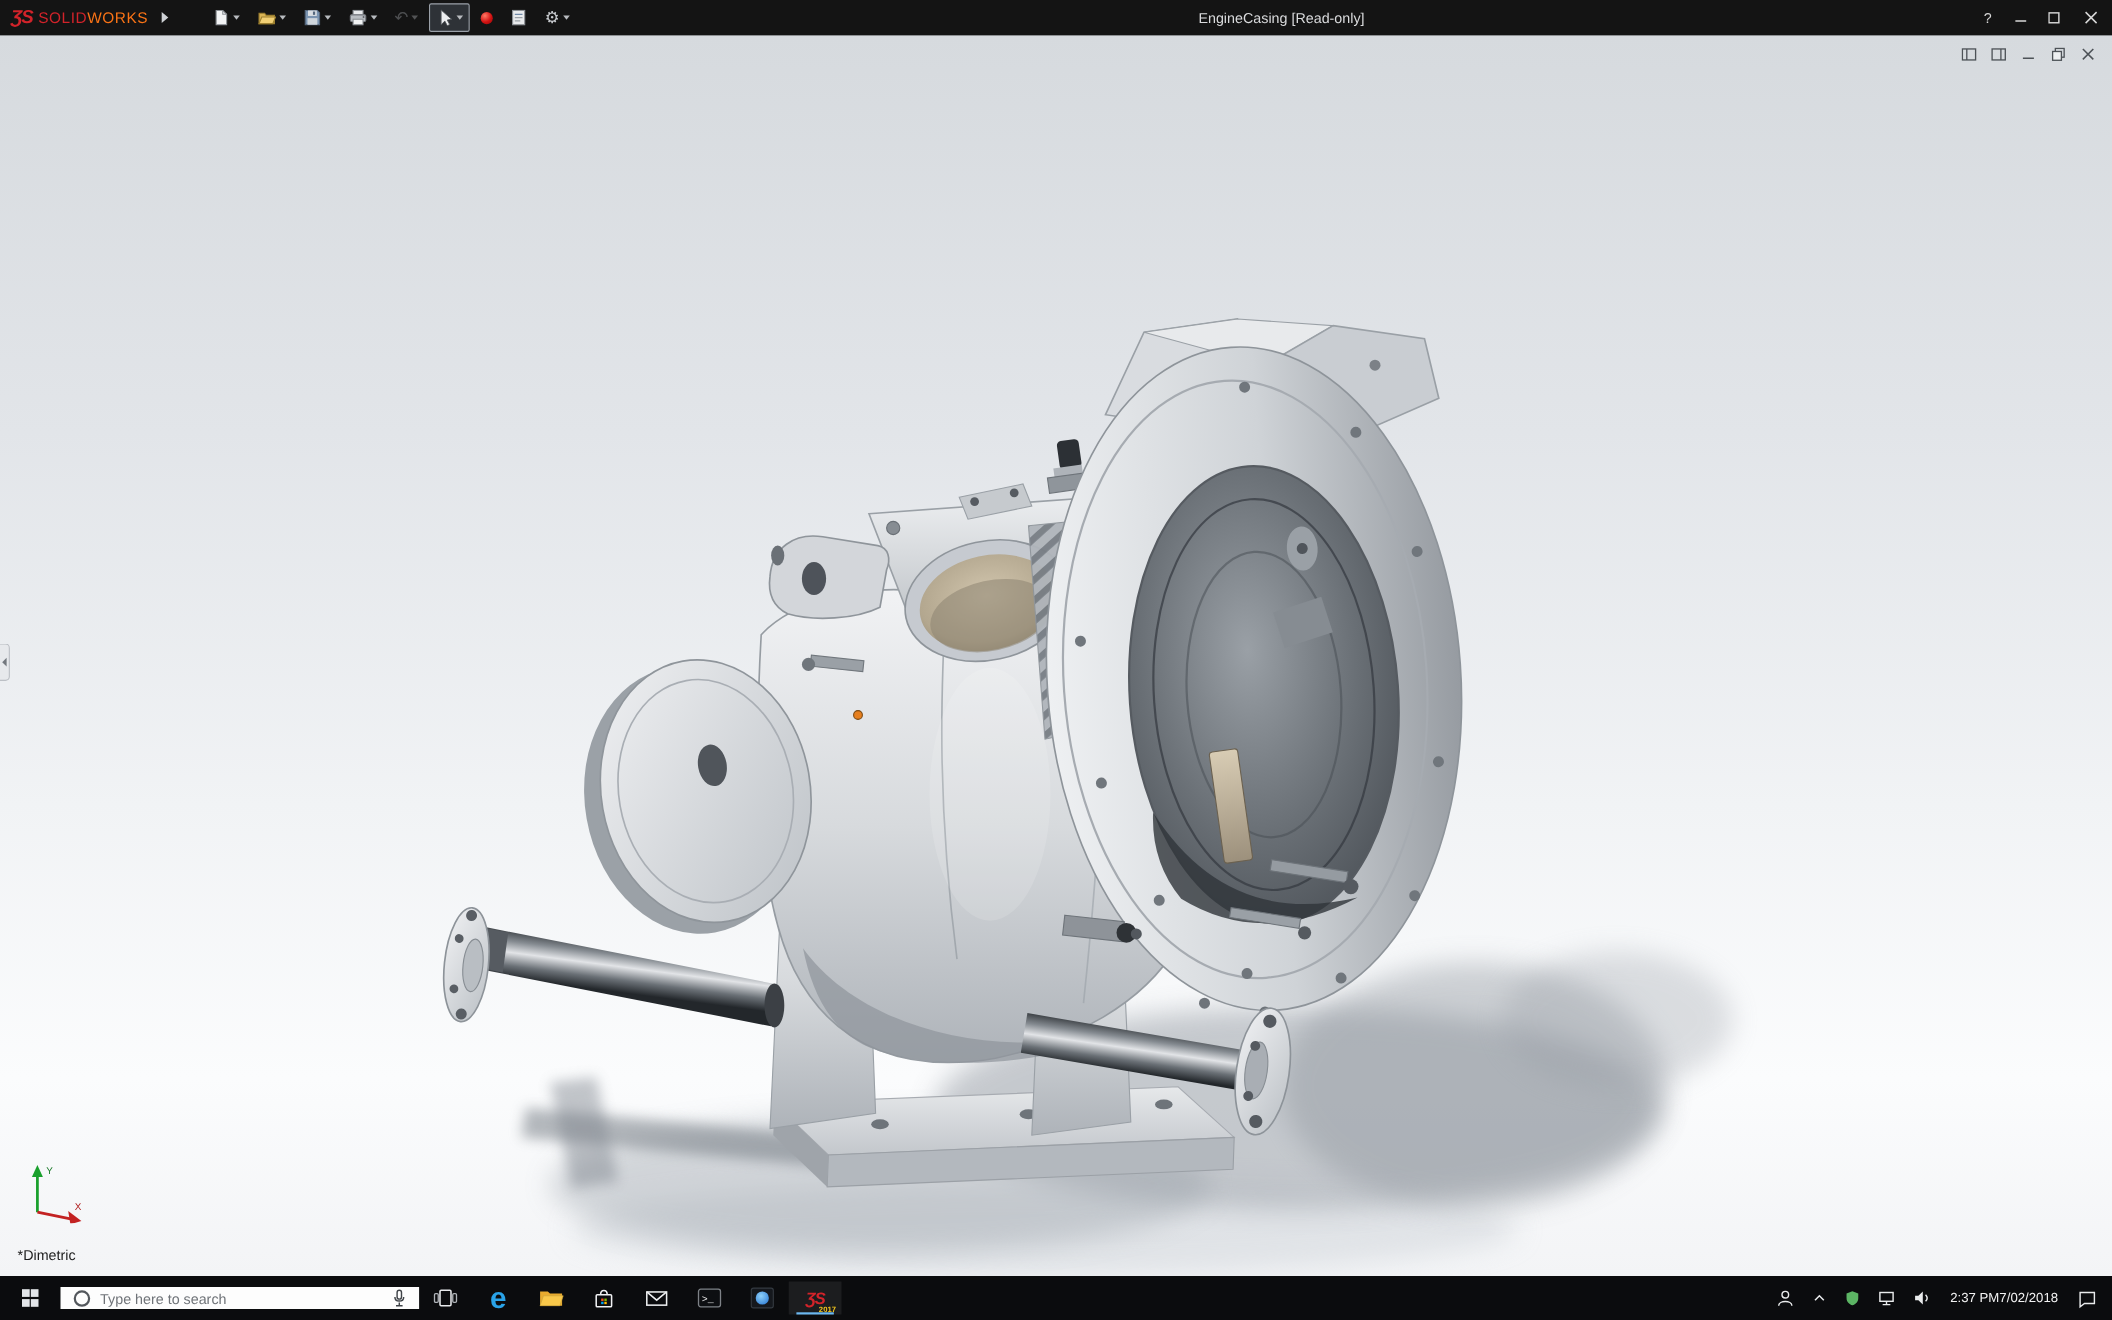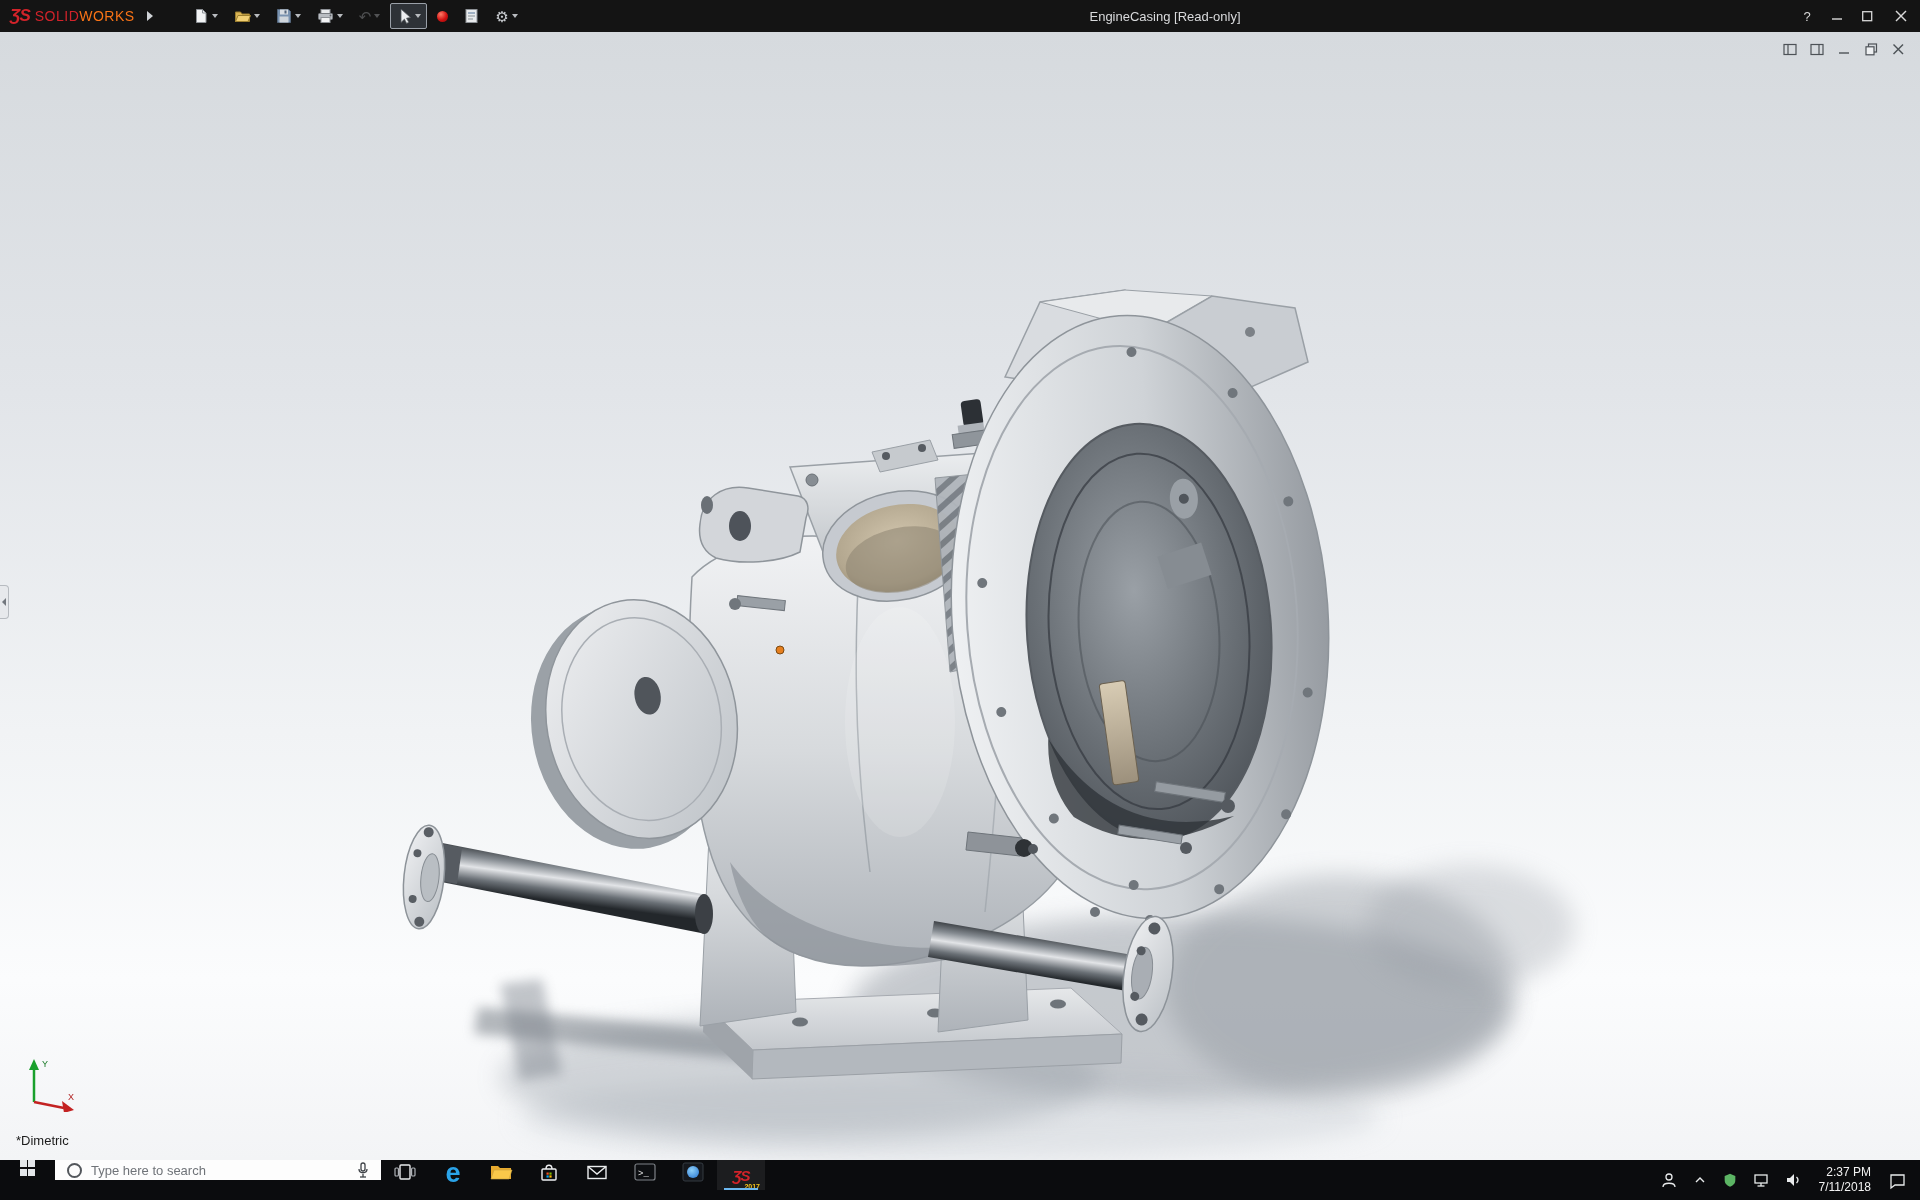--- a/index.html
+++ b/index.html
@@ -33,39 +33,39 @@
   .model-svg{position:absolute;top:0;left:0}
   .doc-ctrls{position:absolute;top:8px;right:12px;display:flex;gap:7px;z-index:10}
   .doc-ctrl{width:20px;height:18px;display:flex;align-items:center;justify-content:center;cursor:pointer}
   .doc-ctrl svg{display:block}
   .left-tab{position:absolute;left:0;top:553px;width:9px;height:34px;background:#e7e9ec;border:1px solid #b7bbc0;border-left:none;border-radius:0 4px 4px 0;display:flex;align-items:center;justify-content:center;cursor:pointer}
   .left-tab .tri{width:0;height:0;border-top:4px solid transparent;border-bottom:4px solid transparent;border-right:4px solid #73787e}
   .triad{position:absolute;left:18px;bottom:48px;width:64px;height:56px}
   .view-label{position:absolute;left:16px;bottom:12px;color:#1c1c1c;font-size:13px;font-weight:normal}
 
   
-  .taskbar{position:absolute;bottom:0;left:0;width:1920px;height:40px;background:#0b0c0e;display:flex;align-items:flex-start;z-index:50}
+  .taskbar{position:absolute;bottom:0;left:0;width:1920px;height:40px;background:#0b0c0e;display:flex;align-items:center;z-index:50}
   .start-btn{width:55px;display:flex;align-items:center;justify-content:center;cursor:pointer}
   .win-logo{display:grid;grid-template-columns:7px 7px;grid-template-rows:7px 7px;gap:1.5px}
   .win-logo i{background:#e3e6e9;display:block}
   .search-box{width:326px;background:#fdfdfd;display:flex;align-items:center;padding:0 8px 0 12px;gap:9px}
   .cortana-ring{width:15px;height:15px;border:2px solid #53575c;border-radius:50%;flex:none}
   .search-box input{flex:1;border:none;outline:none;background:transparent;font-size:13px;color:#3c4043;font-family:"Liberation Sans",sans-serif}
   .search-box input::placeholder{color:#6f7378}
   .mic{flex:none;cursor:pointer}
   .tb-app{width:48px;display:flex;align-items:center;justify-content:center;position:relative;cursor:pointer}
   .tb-app.running{background:rgba(255,255,255,.07)}
   .tb-app.running::after{content:"";position:absolute;bottom:0;left:7px;right:7px;height:2px;background:#6cb8f0}
   .edge-e{font-size:27px;font-weight:bold;color:#2aa3e8;line-height:1}
   .sw-tile{position:relative;width:34px;height:30px;display:flex;align-items:center;justify-content:center}
   .sw-mark{color:#d2232a;font-weight:bold;font-style:italic;font-size:15px;letter-spacing:-1px}
   .sw-badge{position:absolute;right:-2px;bottom:0;color:#f4c61c;font-size:7px;font-weight:bold}
   .tray{margin-left:auto;display:flex;align-items:center}
   .tray-btn{height:40px;display:flex;align-items:center;justify-content:center;padding:0 7px;cursor:pointer}
-  .clock{display:flex;flex-direction:column;align-items:flex-end;justify-content:center;color:#f2f2f2;font-size:12px;line-height:15px;padding:0 10px;cursor:pointer}
+  .clock{display:flex;flex-direction:row;align-items:flex-end;justify-content:center;color:#f2f2f2;font-size:12px;line-height:15px;padding:0 10px;cursor:pointer}
   .show-desktop{width:6px;border-left:1px solid #3c3d40;cursor:pointer}
 </style>
 </head>
 <body>
 
 <div class="titlebar">
   <div class="brand">
     <span class="brand-mark">ƷS</span>
     <span class="brand-word"><span class="solid">SOLID</span><span class="works">WORKS</span></span>
   </div>
@@ -518,21 +518,21 @@
         </svg>
     </div>
     <div class="tray-btn">
       <svg width="18" height="18" viewBox="0 0 18 18">
           <path d="M3,7 v4 h3 l4,4 V3 L6,7 Z" fill="#e9ebec"></path>
           <path d="M12.5,6 C14.5,8 14.5,10 12.5,12" fill="none" stroke="#e9ebec" stroke-width="1.3"></path>
         </svg>
     </div>
     <div class="clock">
       <span>2:37 PM</span>
-      <span>7/11/2018</span>
+      <span>7/02/2018</span>
     </div>
     <div class="tray-btn">
       <svg width="19" height="19" viewBox="0 0 19 19">
           <path d="M3,4 h13 v10 h-9 l-4,3 Z" fill="none" stroke="#e9ebec" stroke-width="1.3"></path>
         </svg>
     </div>
     <div class="show-desktop"></div>
   </div>
 </div>
 

